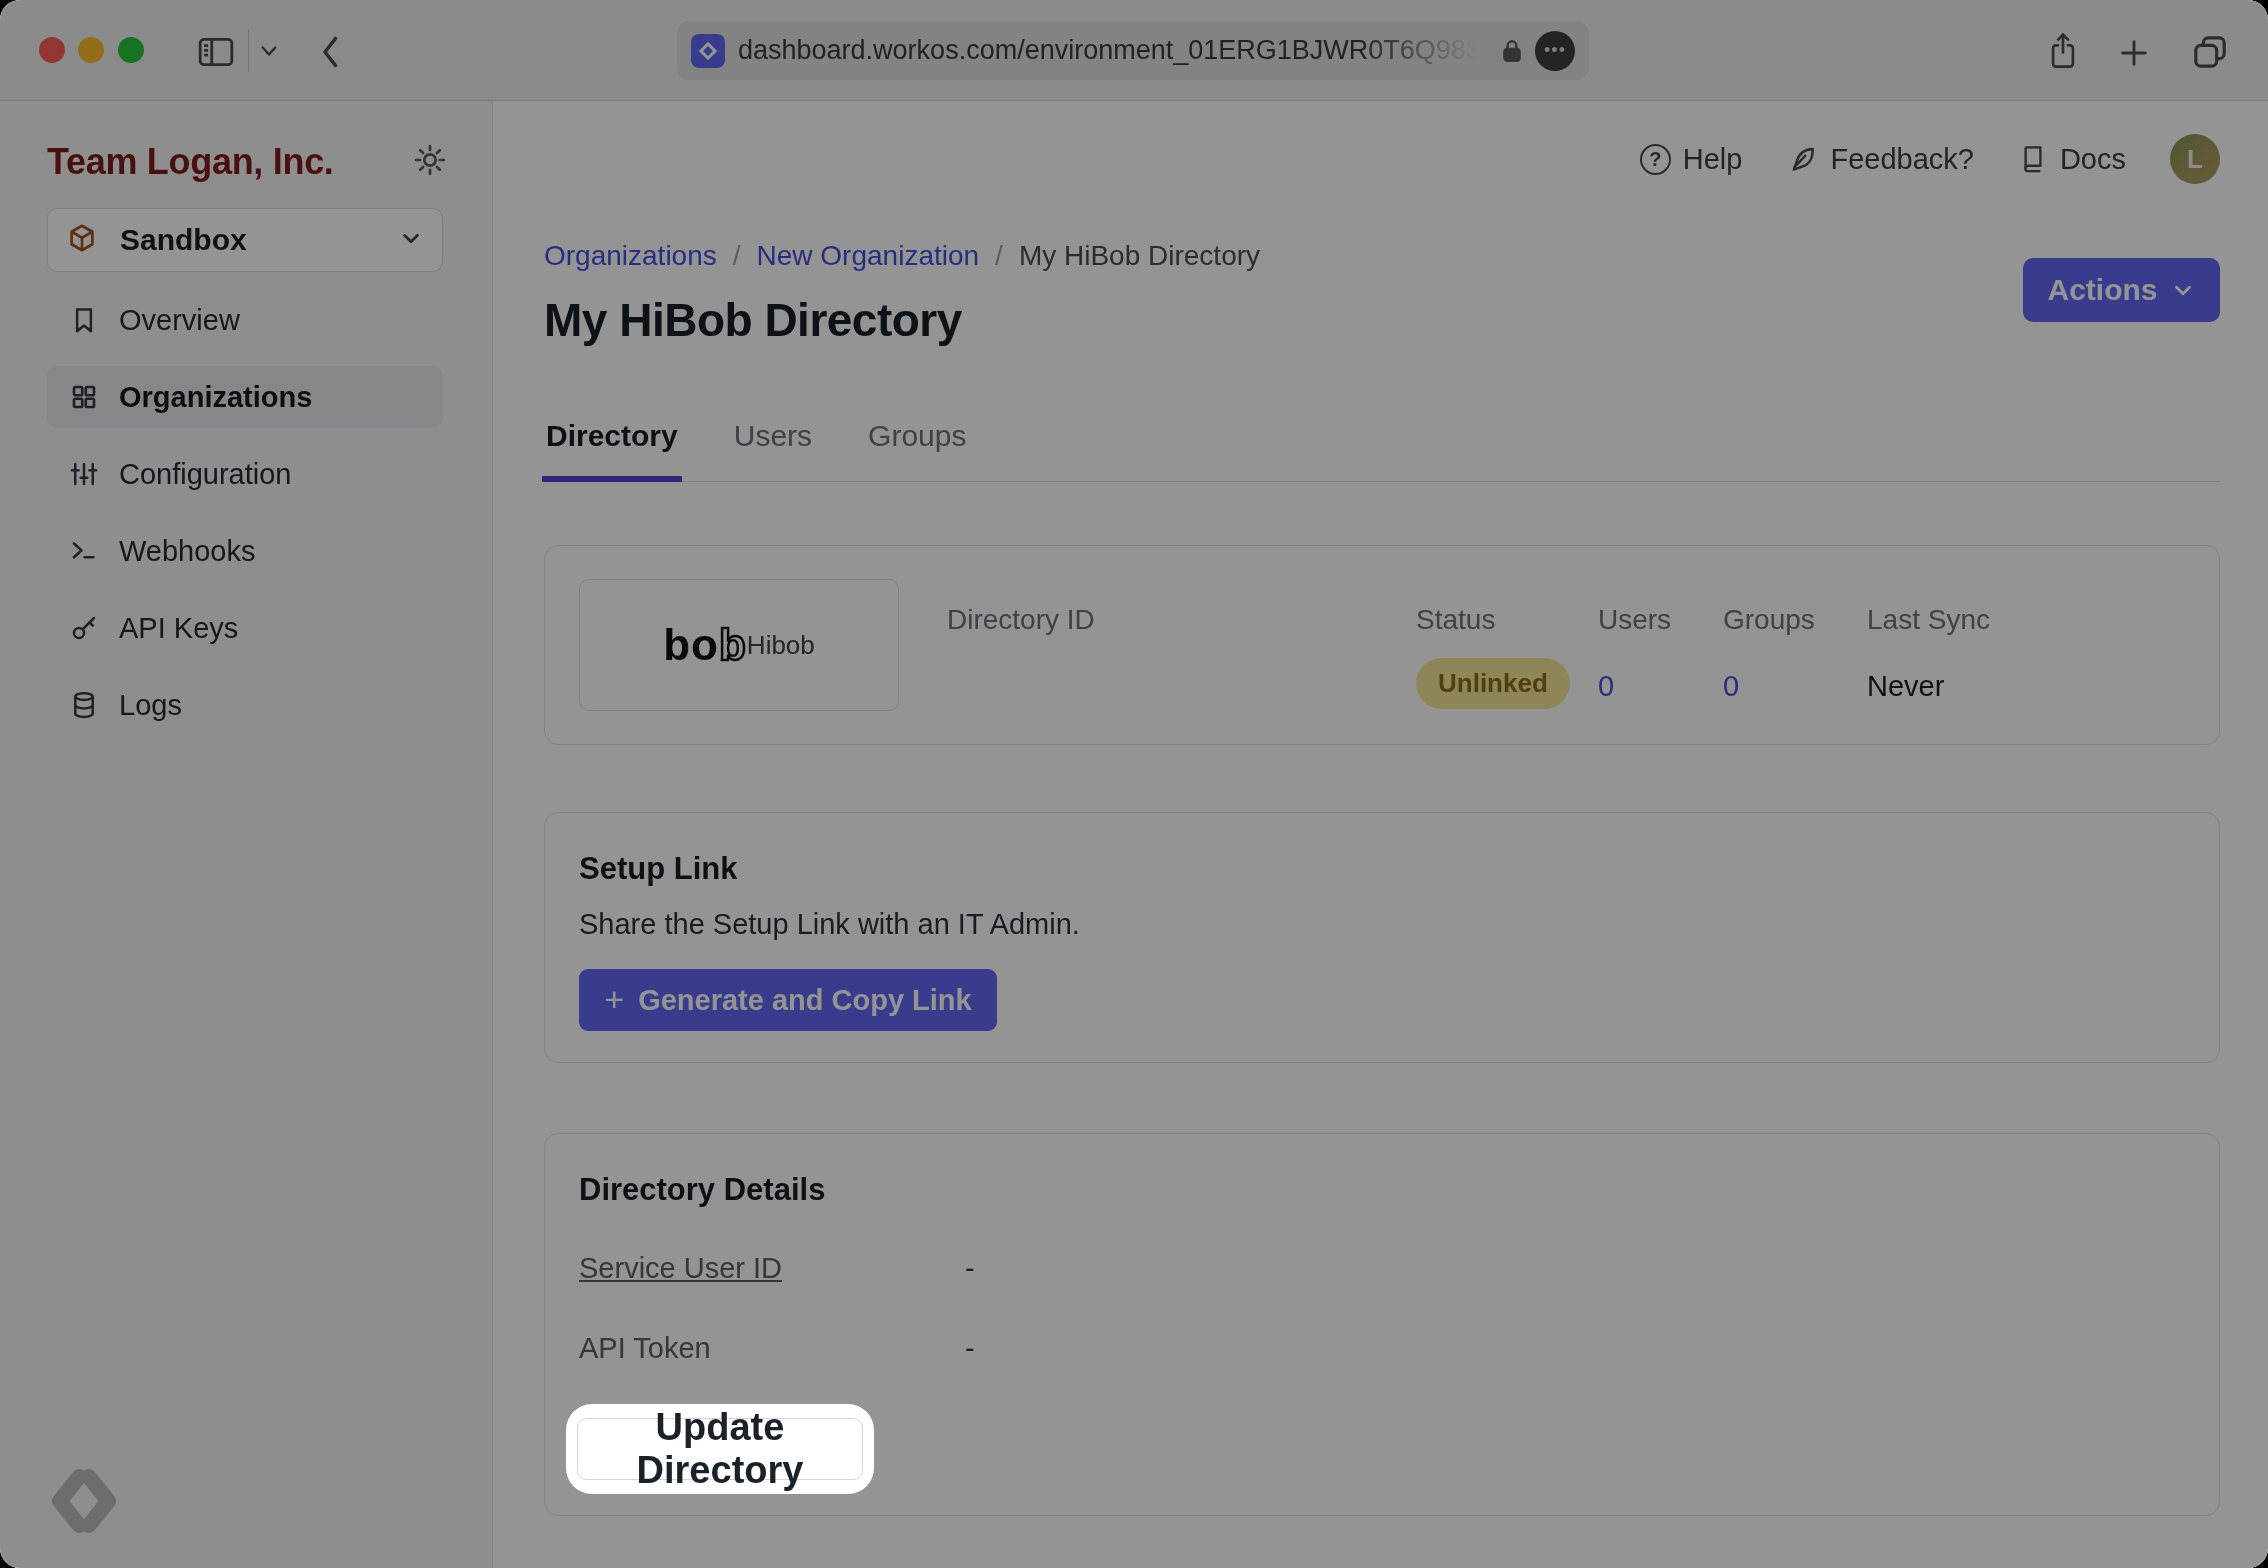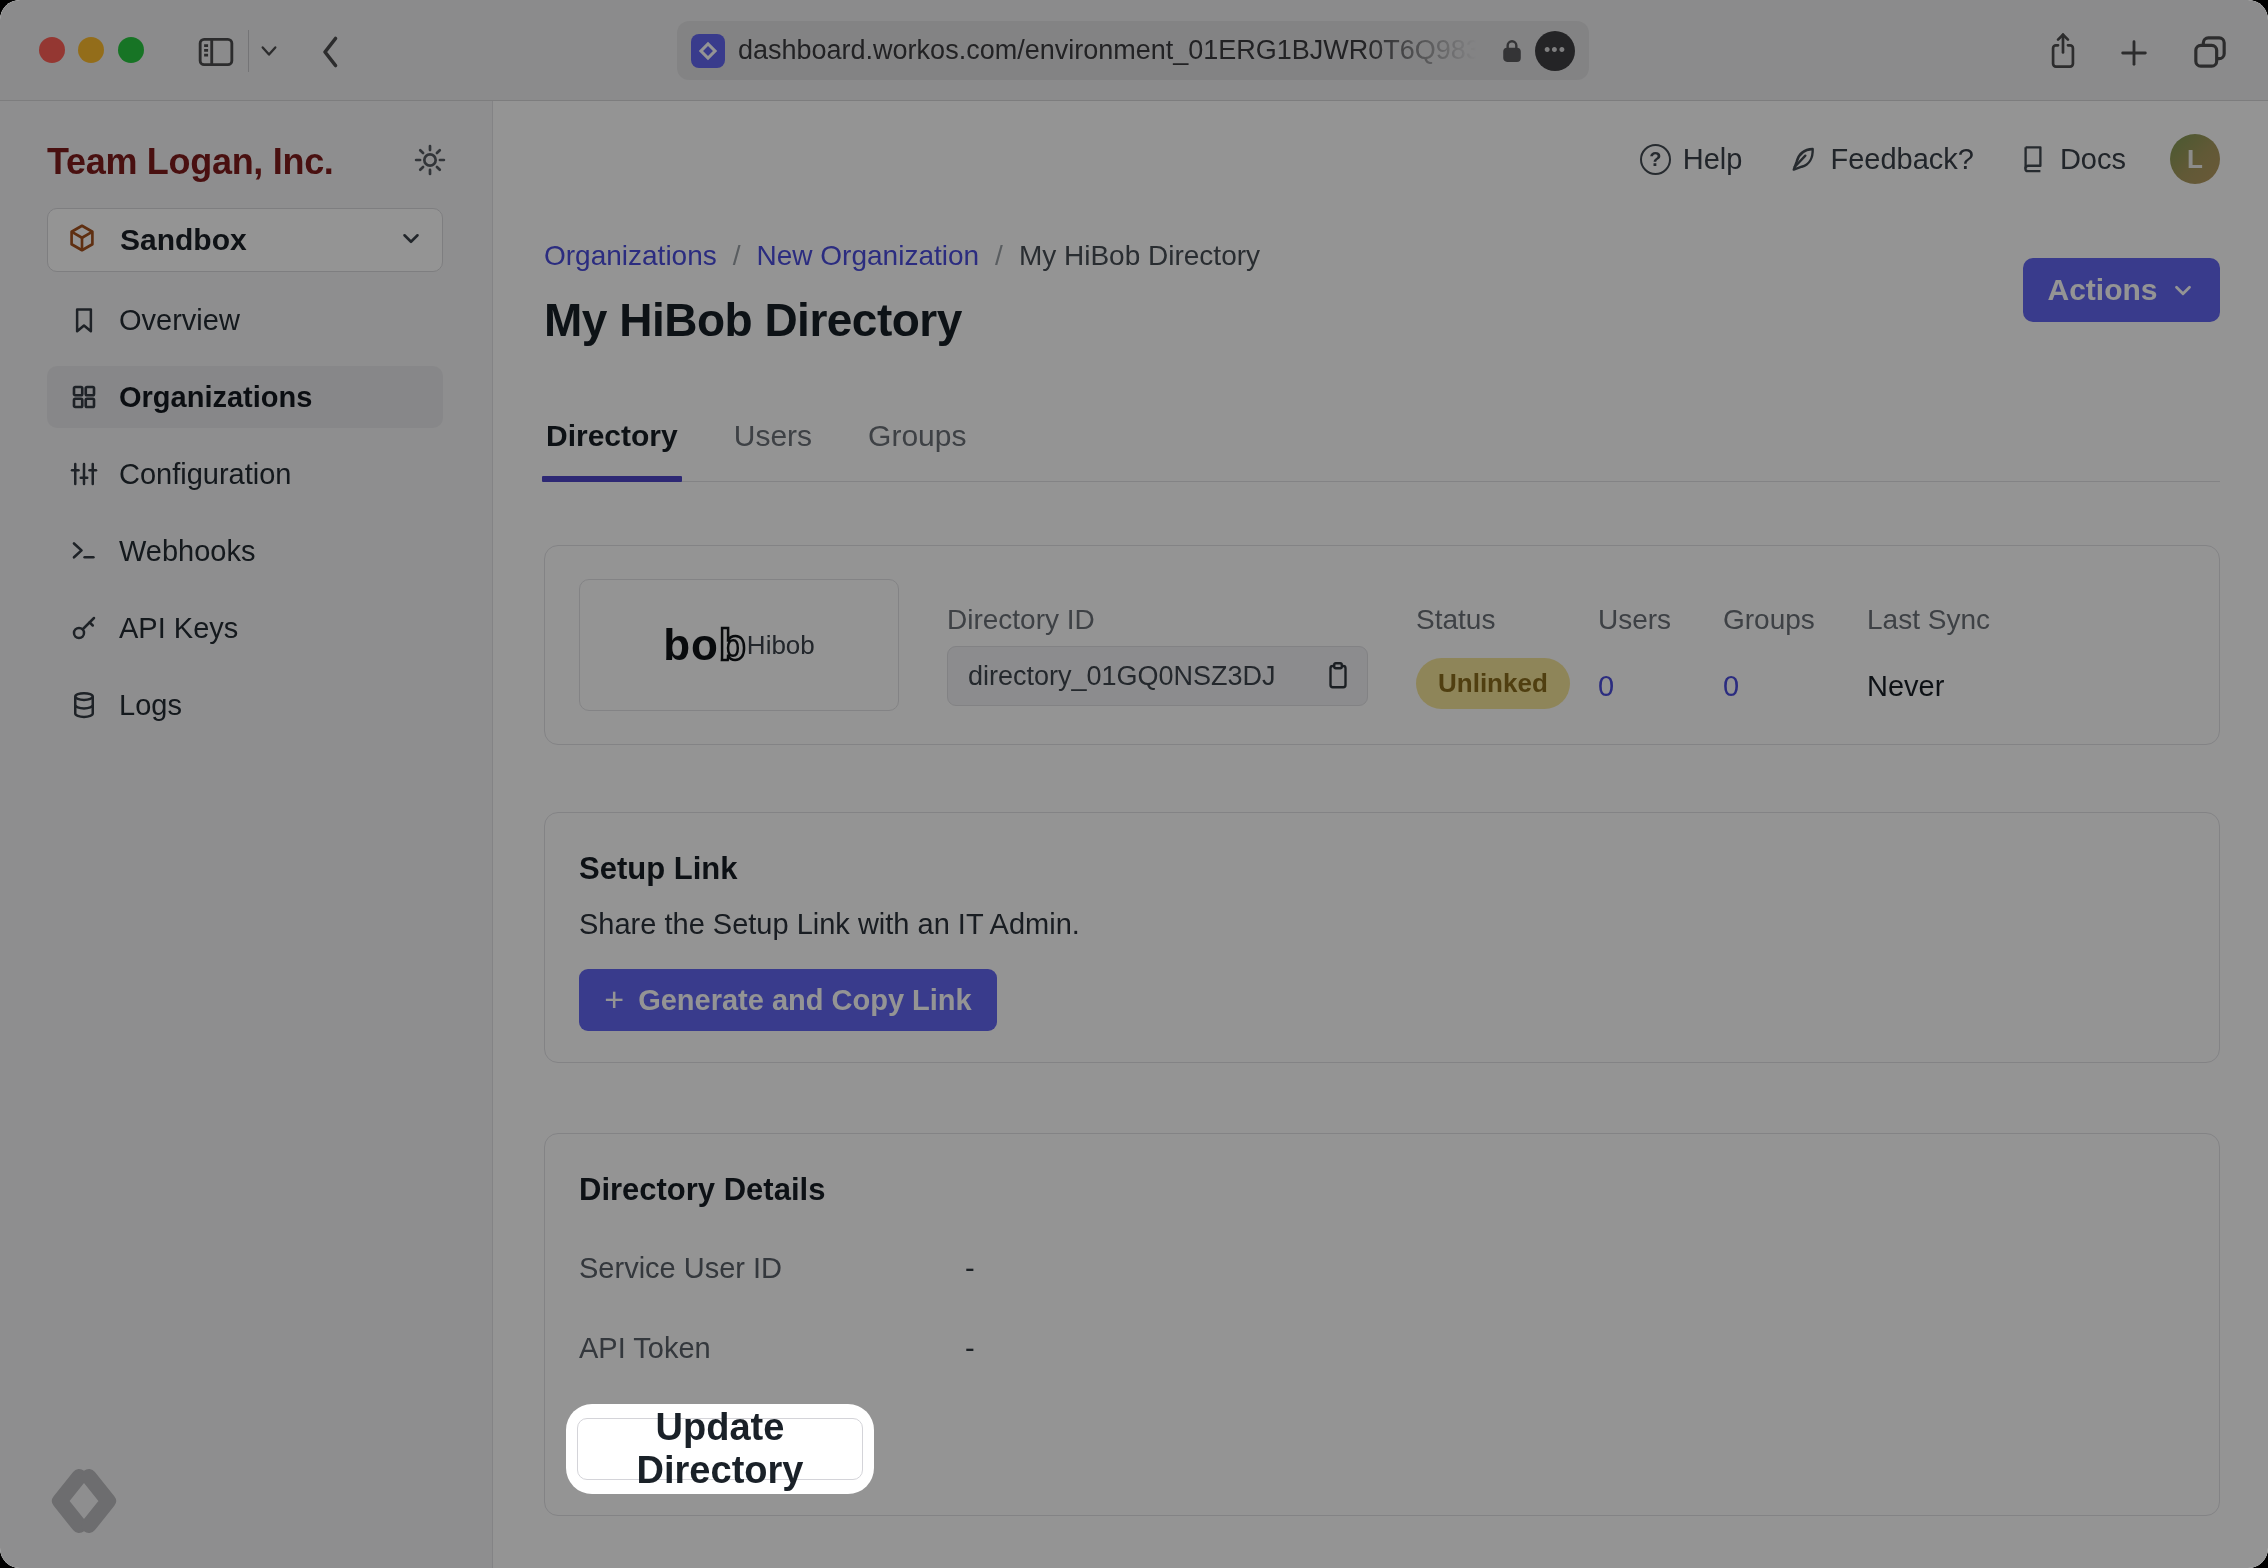--- a/index.html
+++ b/index.html
@@ -321,29 +321,20 @@
 
     <div class="card card1">
       <div class="logo-box">
         <span class="bob-logo"><span>bo</span><span class="outline">b</span></span>
         <span class="provider-name">Hibob</span>
       </div>
 
       <div class="fcol" style="left:402px;">
         <div class="flabel">Directory ID</div>
       </div>
-      <div class="id-box">
-        <span class="id-text">directory_01GQ0NSZ3DJ</span>
-        <span class="copy-btn">
-          <svg width="30" height="34" viewBox="0 0 24 26" fill="none" stroke="currentColor" stroke-width="1.9" stroke-linejoin="round">
-              <rect x="6" y="5" width="12" height="17" rx="1.8"></rect>
-              <rect x="9" y="2.8" width="6" height="4" rx="1.2" fill="#f2f2f4"></rect>
-            </svg>
-        </span>
-      </div>
 
       <div class="fcol" style="left:871px;">
         <div class="flabel">Status</div>
         <span class="badge">Unlinked</span>
       </div>
       <div class="fcol" style="left:1053px;">
         <div class="flabel">Users</div>
         <div class="fvalue linkval">0</div>
       </div>
       <div class="fcol" style="left:1178px;">
@@ -360,21 +351,21 @@
       <div class="card-title">Setup Link</div>
       <div class="card-desc">Share the Setup Link with an IT Admin.</div>
       <button class="gen-btn">
         <span class="plus">+</span>
         <span>Generate and Copy Link</span>
       </button>
     </div>
 
     <div class="card card3">
       <div class="card-title">Directory Details</div>
-      <div class="detail-row-label" style="top:118px;">Service User ID</div>
+      <div class="detail-row-label" style="top:118px;text-decoration:underline;">Service User ID</div>
       <div class="detail-row-value" style="top:118px;">-</div>
       <div class="detail-row-label" style="top:198px;">API Token</div>
       <div class="detail-row-value" style="top:198px;">-</div>
     </div>
   </div>
 
   <div class="dim"></div>
 
   <div class="spotlight">
     <button class="update-btn">Update Directory</button>

